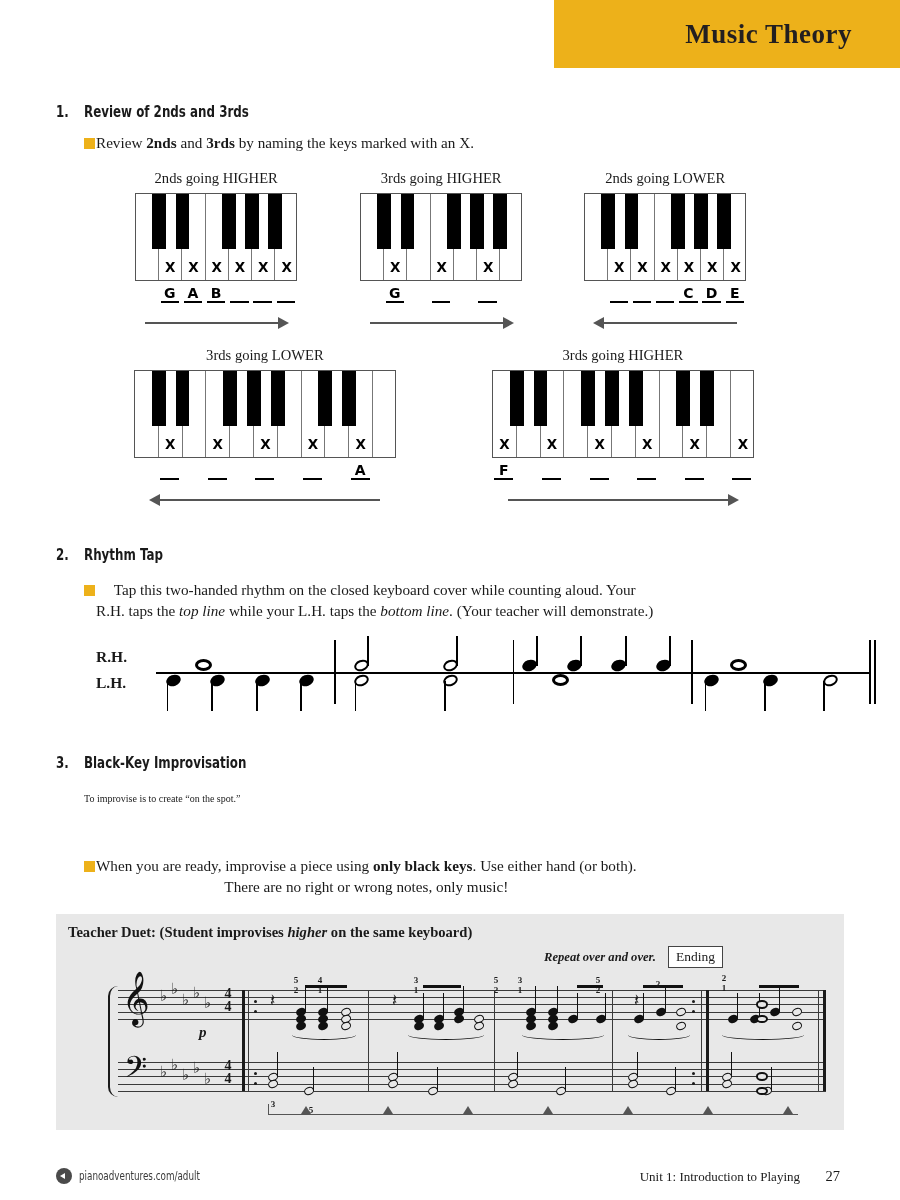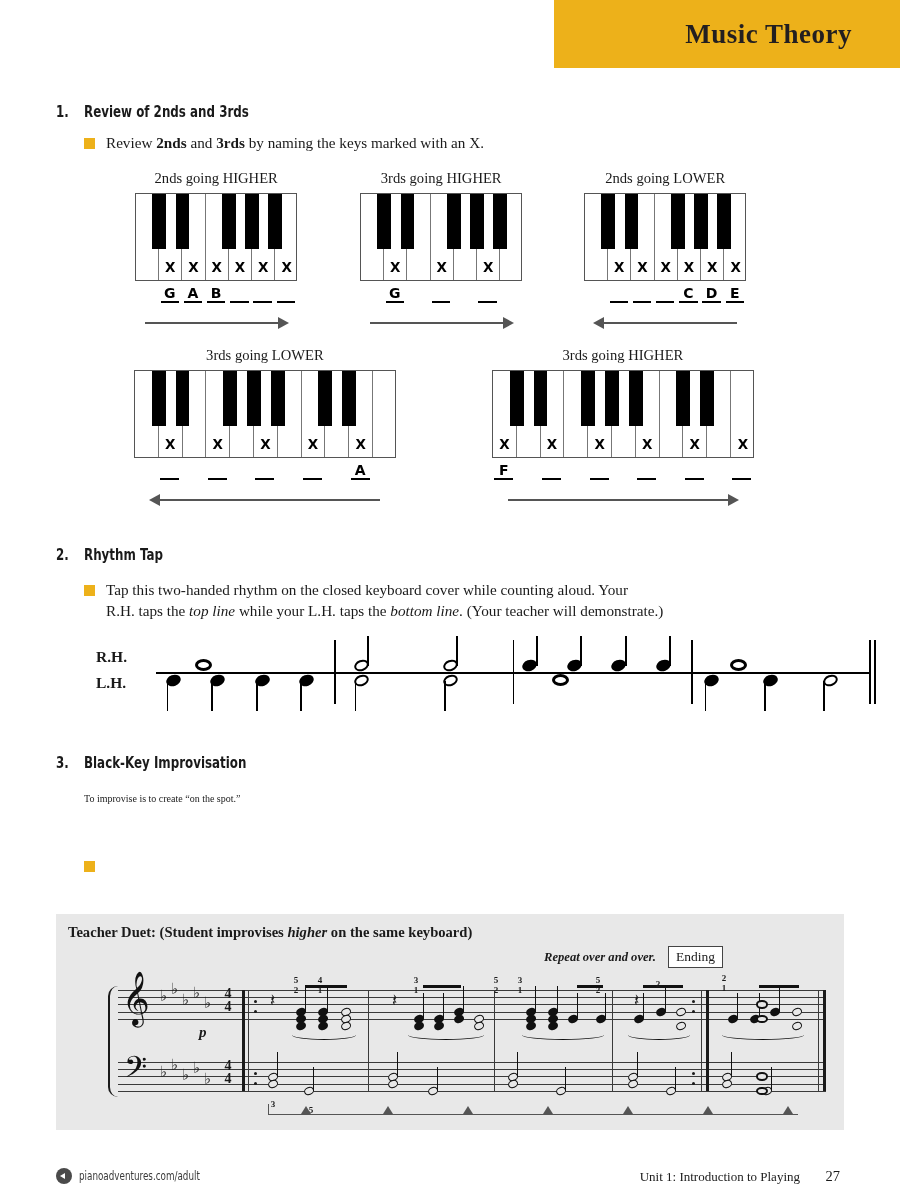--- a/index.html
+++ b/index.html
@@ -29,21 +29,21 @@
   }
   .sec-title{
     font-family:"DejaVu Sans Condensed","Liberation Sans",sans-serif;
     font-weight:bold;font-size:16.5px;color:#1a1a1a;
     transform:scaleX(.8);transform-origin:left;white-space:nowrap;
   }
 
   
   .bullet-row{position:absolute;display:flex;align-items:flex-start;}
   .sq{width:11px;height:11px;background:#edb11a;flex:0 0 auto;margin-top:5px;}
-  .bullet-text{margin-left:11px;font-size:15.2px;line-height:20.5px;}
+  .bullet-text{margin-left:1px;font-size:15.2px;line-height:20.5px;text-align:center;}
   .plain-text{position:absolute;font-size:10px;line-height:20.5px;}
   b{font-weight:bold;}
   i{font-style:italic;}
 
   
   .kb-block{position:absolute;}
   .kb-caption{
     text-align:center;font-size:14.6px;margin-bottom:6px;white-space:nowrap;
   }
   .kb{position:relative;border:1px solid #555;background:#fff;box-sizing:border-box;}
@@ -539,20 +539,21 @@
   <div class="sec" style="left:56px;top:753px;">
     <span class="sec-num">3.</span>
     <span class="sec-title">Black-Key Improvisation</span>
   </div>
 
   <div class="plain-text" style="left:84px;top:789px;">To improvise is to create “on the spot.”</div>
 
 
   <div class="bullet-row" style="left:84px;top:856px;width:740px;">
     <span class="sq"></span>
+    <span class="bullet-text"><span>When you are ready, improvise a piece using </span><b>only black keys</b><span>. Use either hand (or both).</span><br><span>There are no right or wrong notes, only music!</span></span>
   </div>
 
   <div class="duet">
     <div class="duet-head"><span>Teacher Duet: (Student improvises </span><i>higher</i><span> on the same keyboard)</span></div>
 
     <div class="repeat-note" style="left:488px;top:36px;">Repeat over and over.</div>
     <div class="ending-box" style="left:612px;top:32px;">Ending</div>
 
     <div class="dyn" style="left:143px;top:110px;">p</div>
 

